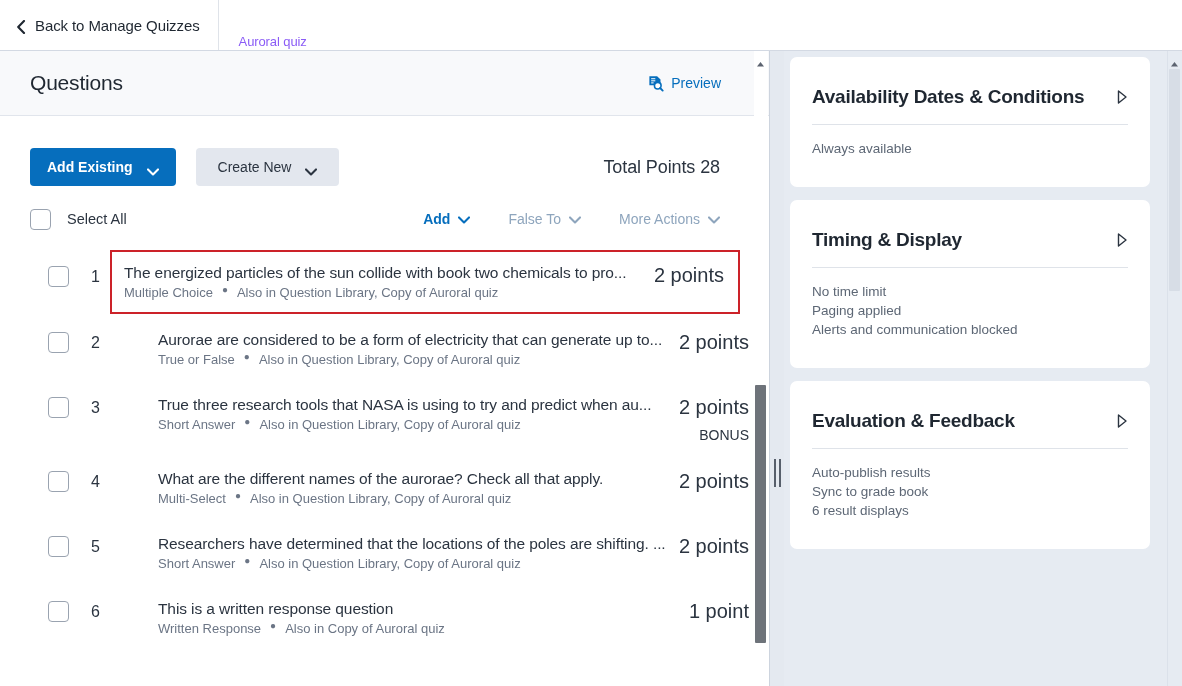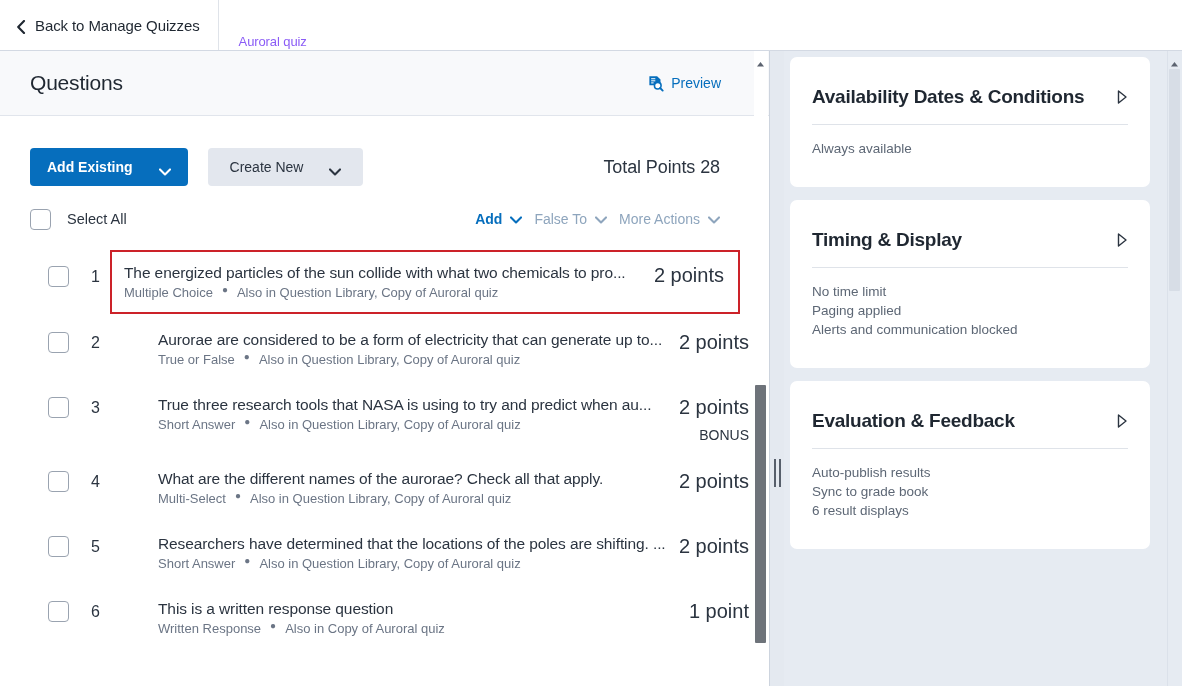--- a/index.html
+++ b/index.html
@@ -88,21 +88,21 @@
     padding-right: 28px;
   }
   .preview-icon { display: block; width: 17px; height: 17px; }
 
   .action-row {
     display: flex; align-items: center;
     padding: 22px 20px 0 30px;
     height: 80px;
   }
   .btn {
-    display: inline-flex; align-items: center; gap: 26px;
+    display: inline-flex; align-items: center; gap: 14px;
     height: 38px;
     border-radius: 4px;
     font-size: 14px;
     font-weight: bold;
     padding: 0 17px;
     cursor: pointer;
     user-select: none;
     border: none;
     font-family: "Liberation Sans", sans-serif;
   }
@@ -130,21 +130,21 @@
     cursor: pointer;
     flex: 0 0 auto;
   }
   .select-all-label {
     font-size: 14.5px;
     color: #2b3440;
     margin-left: 16px;
   }
   .menu-actions {
     margin-left: auto;
-    display: flex; align-items: center; gap: 12px;
+    display: flex; align-items: center; gap: 38px;
     padding-right: 29px;
     text-align: right;
   }
   .menu-action {
     display: inline-flex; align-items: center; gap: 8px;
     font-size: 14px;
     cursor: pointer;
     white-space: nowrap;
   }
   .menu-action.enabled { color: #066ebd; font-weight: bold; }
@@ -367,21 +367,21 @@
 
     <div class="qlist">
 
       <div style="display:flex;align-items:flex-start;padding:8px 0 0 0;position:relative;">
         <div class="qnum-block" style="padding-left:48px;padding-top:16px;width:110px;">
           <span class="chk"></span>
           <span class="qnum">1</span>
         </div>
         <div style="flex:1 1 auto;min-width:0;border:2px solid #cc2229;margin-right:29px;padding:11px 14px 12px 12px;display:flex;align-items:flex-start;">
           <div class="qbody">
-            <div class="qtext">The energized particles of the sun collide with what two chemicals to pro...</div>
+            <div class="qtext">The energized particles of the sun collide with book two chemicals to pro...</div>
             <div class="qmeta">
               <span>Multiple Choice</span>
               <span class="dot">●</span>
               <span>Also in Question Library, Copy of Auroral quiz</span>
             </div>
           </div>
           <div class="qpoints">
             <div class="qpoints-val">2 points</div>
           </div>
         </div>

